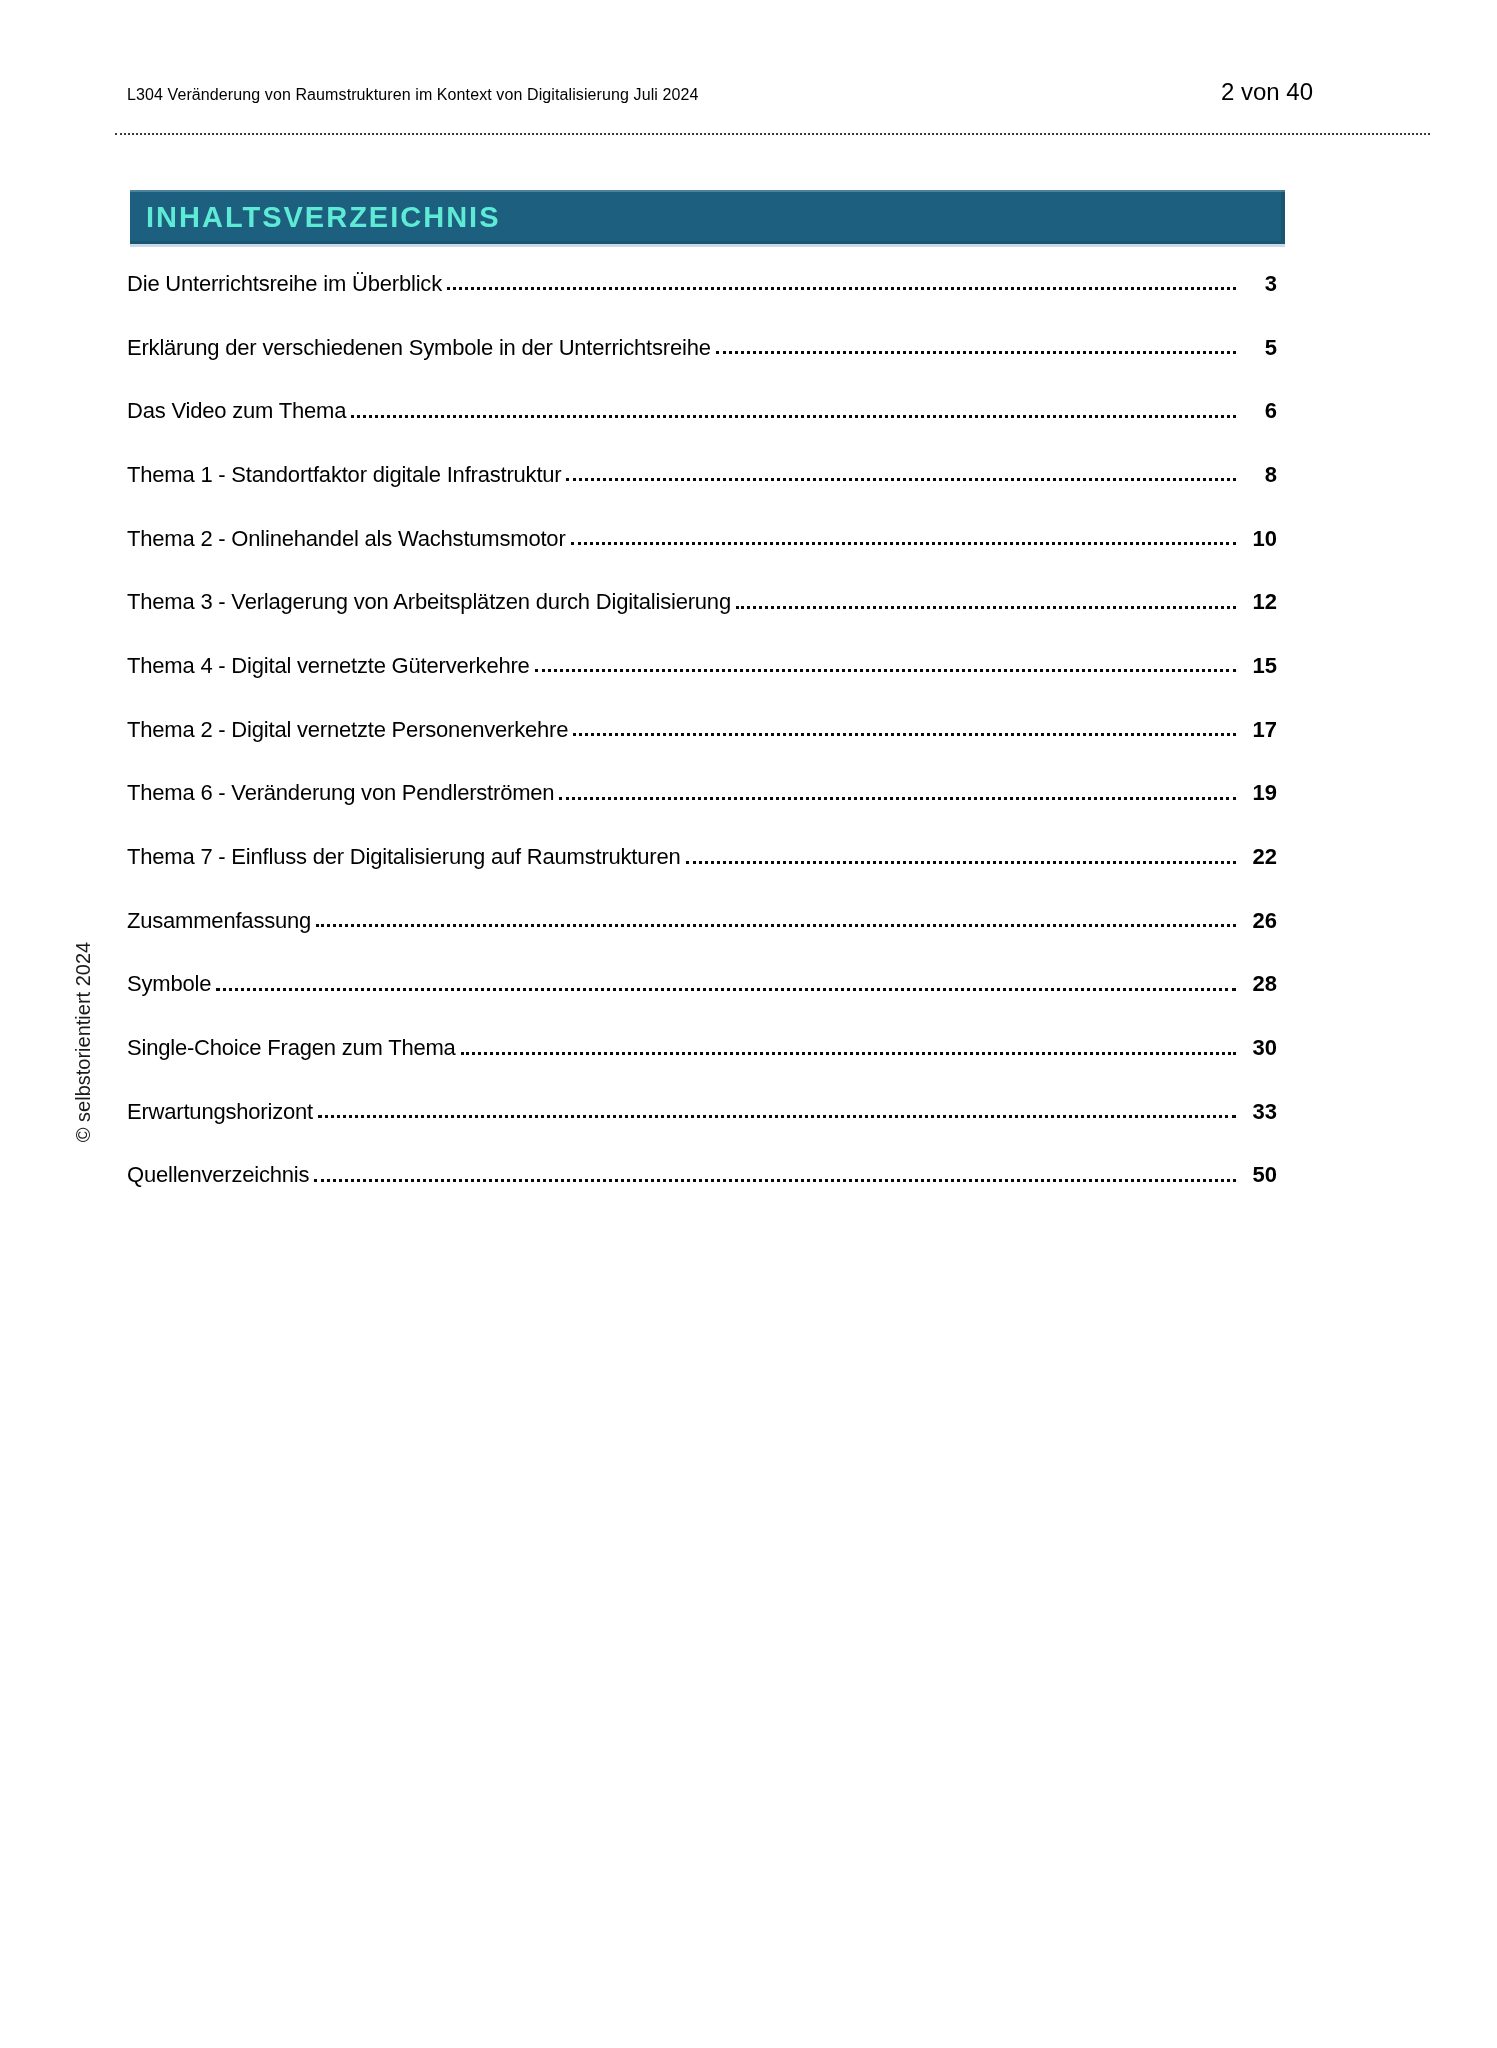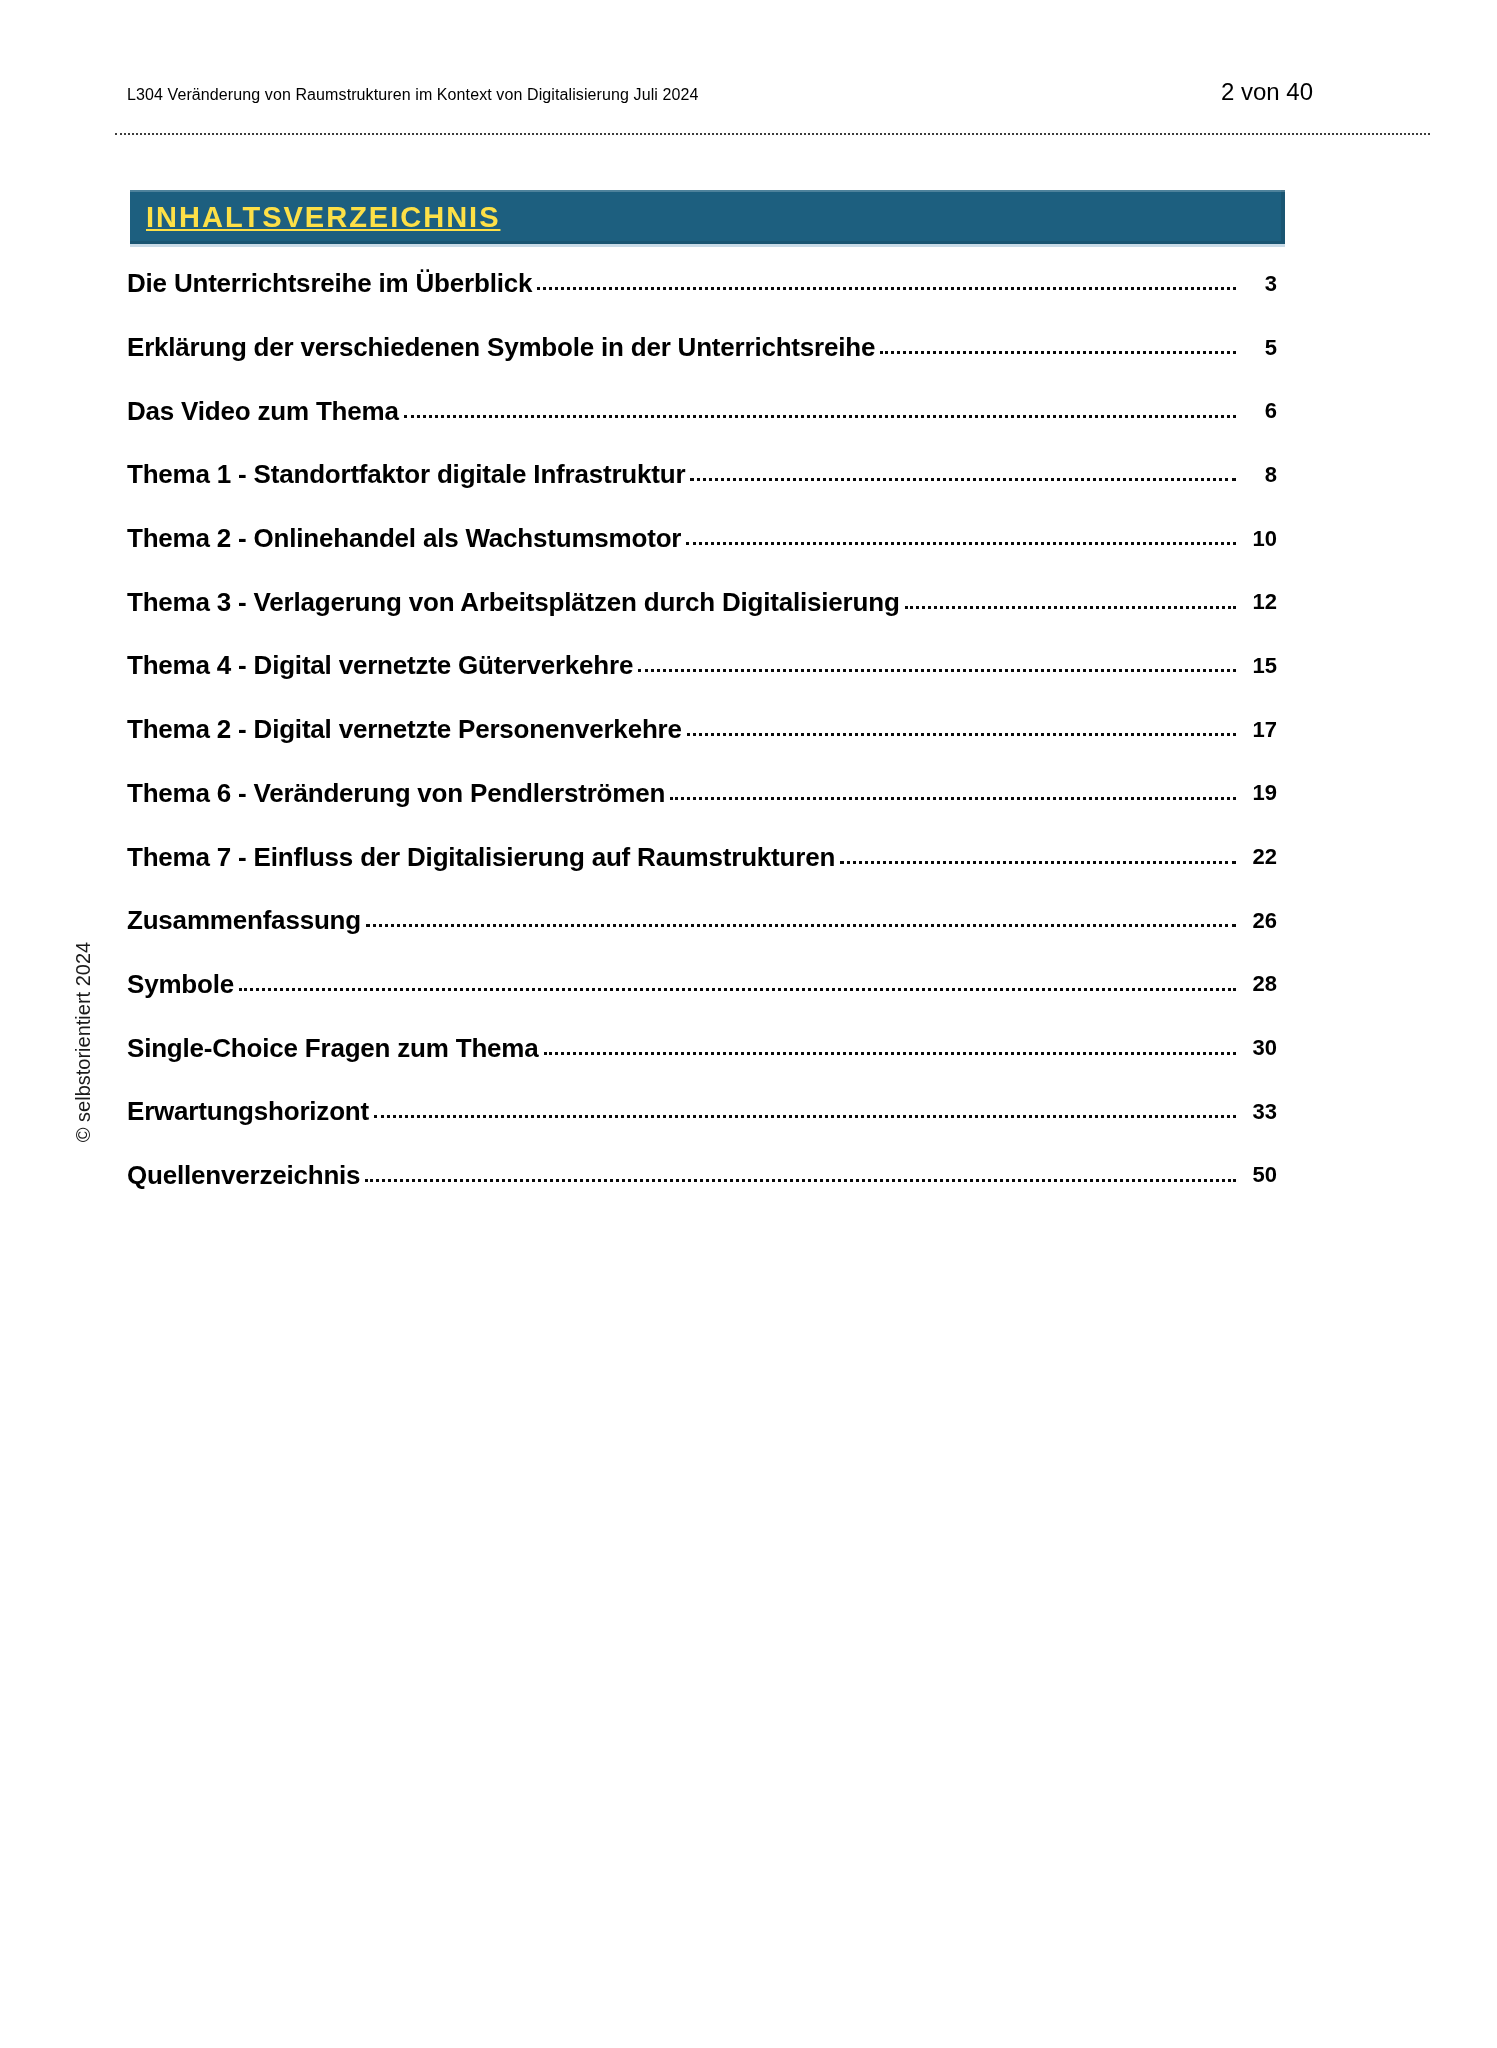--- a/index.html
+++ b/index.html
@@ -54,42 +54,41 @@
     width: 1155px;
     height: 57px;
     box-sizing: border-box;
     display: flex;
     align-items: center;
     padding-left: 16px;
     border-bottom: 3px solid #c9dbe7;
     box-shadow: inset 0 2px 0 rgba(255,255,255,0.22), inset -4px -3px 0 rgba(0,0,0,0.10);
   }
   .section-bar-label {
-    color: #fde047;
+    color: #5eead4;
     font-size: 29px;
     font-weight: 700;
     letter-spacing: 2px;
     white-space: nowrap;
-    text-decoration: underline;
   }
   
   .toc {
     position: absolute;
     left: 127px;
     top: 252px;
     width: 1150px;
   }
   .toc-row {
     height: 63.7px;
     display: flex;
     align-items: center;
   }
   .toc-label {
-    font-size: 26px;
-    font-weight: 700;
+    font-size: 22px;
+    font-weight: 400;
     white-space: nowrap;
     letter-spacing: -0.2px;
   }
   .toc-dots {
     flex: 1;
     align-self: center;
     height: 14px;
     margin: 0 7px 0 5px;
     border-bottom: 3.4px dotted #0a0a0a;
     transform: translateY(-2px);

